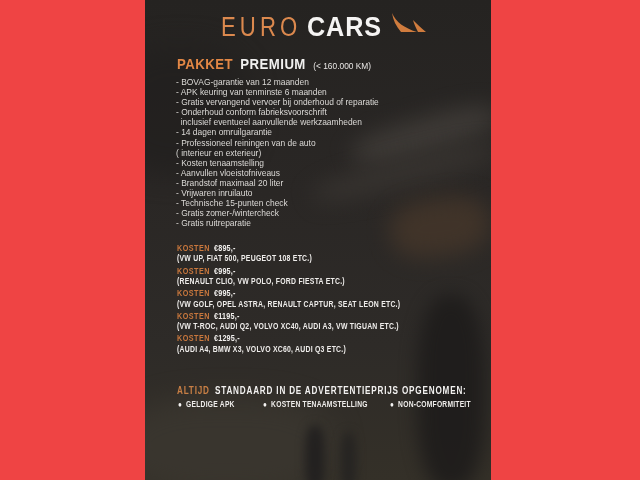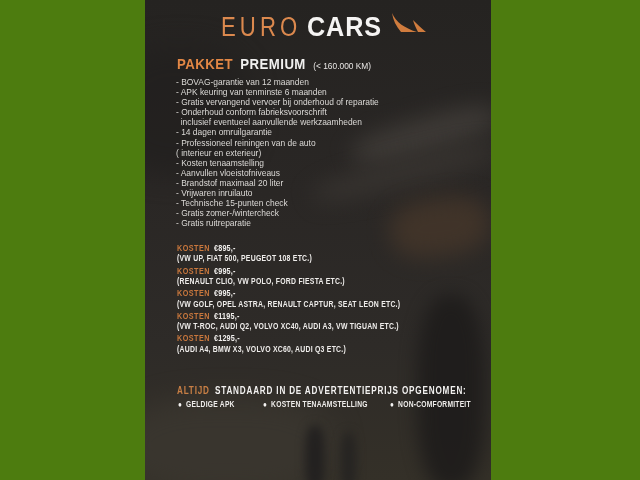--- a/index.html
+++ b/index.html
@@ -1,16 +1,16 @@
 <!DOCTYPE html>
 <html><head>
 <meta charset="utf-8">
 <style>
   html,body{margin:0;padding:0;background:#ffffff;}
-  .page{position:relative;width:640px;height:480px;background:#4d7c0f;overflow:hidden;
+  .page{position:relative;width:640px;height:480px;background:#ef4444;overflow:hidden;
         font-family:"Liberation Sans",sans-serif;}
   .panel{position:absolute;left:145px;top:0;width:346px;height:480px;overflow:hidden;
          background:linear-gradient(180deg,#252321 0%,#2a2725 40%,#2e2b28 72%,#343028 100%);}
   
   .blob{position:absolute;filter:blur(11px);border-radius:40%;}
   .b-streak1{left:205px;top:118px;width:150px;height:34px;background:#413d39;transform:rotate(-16deg);opacity:.85;}
   .b-streak2{left:165px;top:160px;width:190px;height:26px;background:#3a3632;transform:rotate(-14deg);opacity:.8;}
   .b-brown{left:245px;top:198px;width:100px;height:58px;background:#4c3a2b;opacity:.65;transform:rotate(-8deg);}
   .b-person{left:272px;top:295px;width:68px;height:195px;background:#1e1c1b;filter:blur(9px);opacity:.9;}
   .b-floor{left:-25px;top:398px;width:215px;height:95px;background:#3b3730;filter:blur(14px);opacity:.8;}

